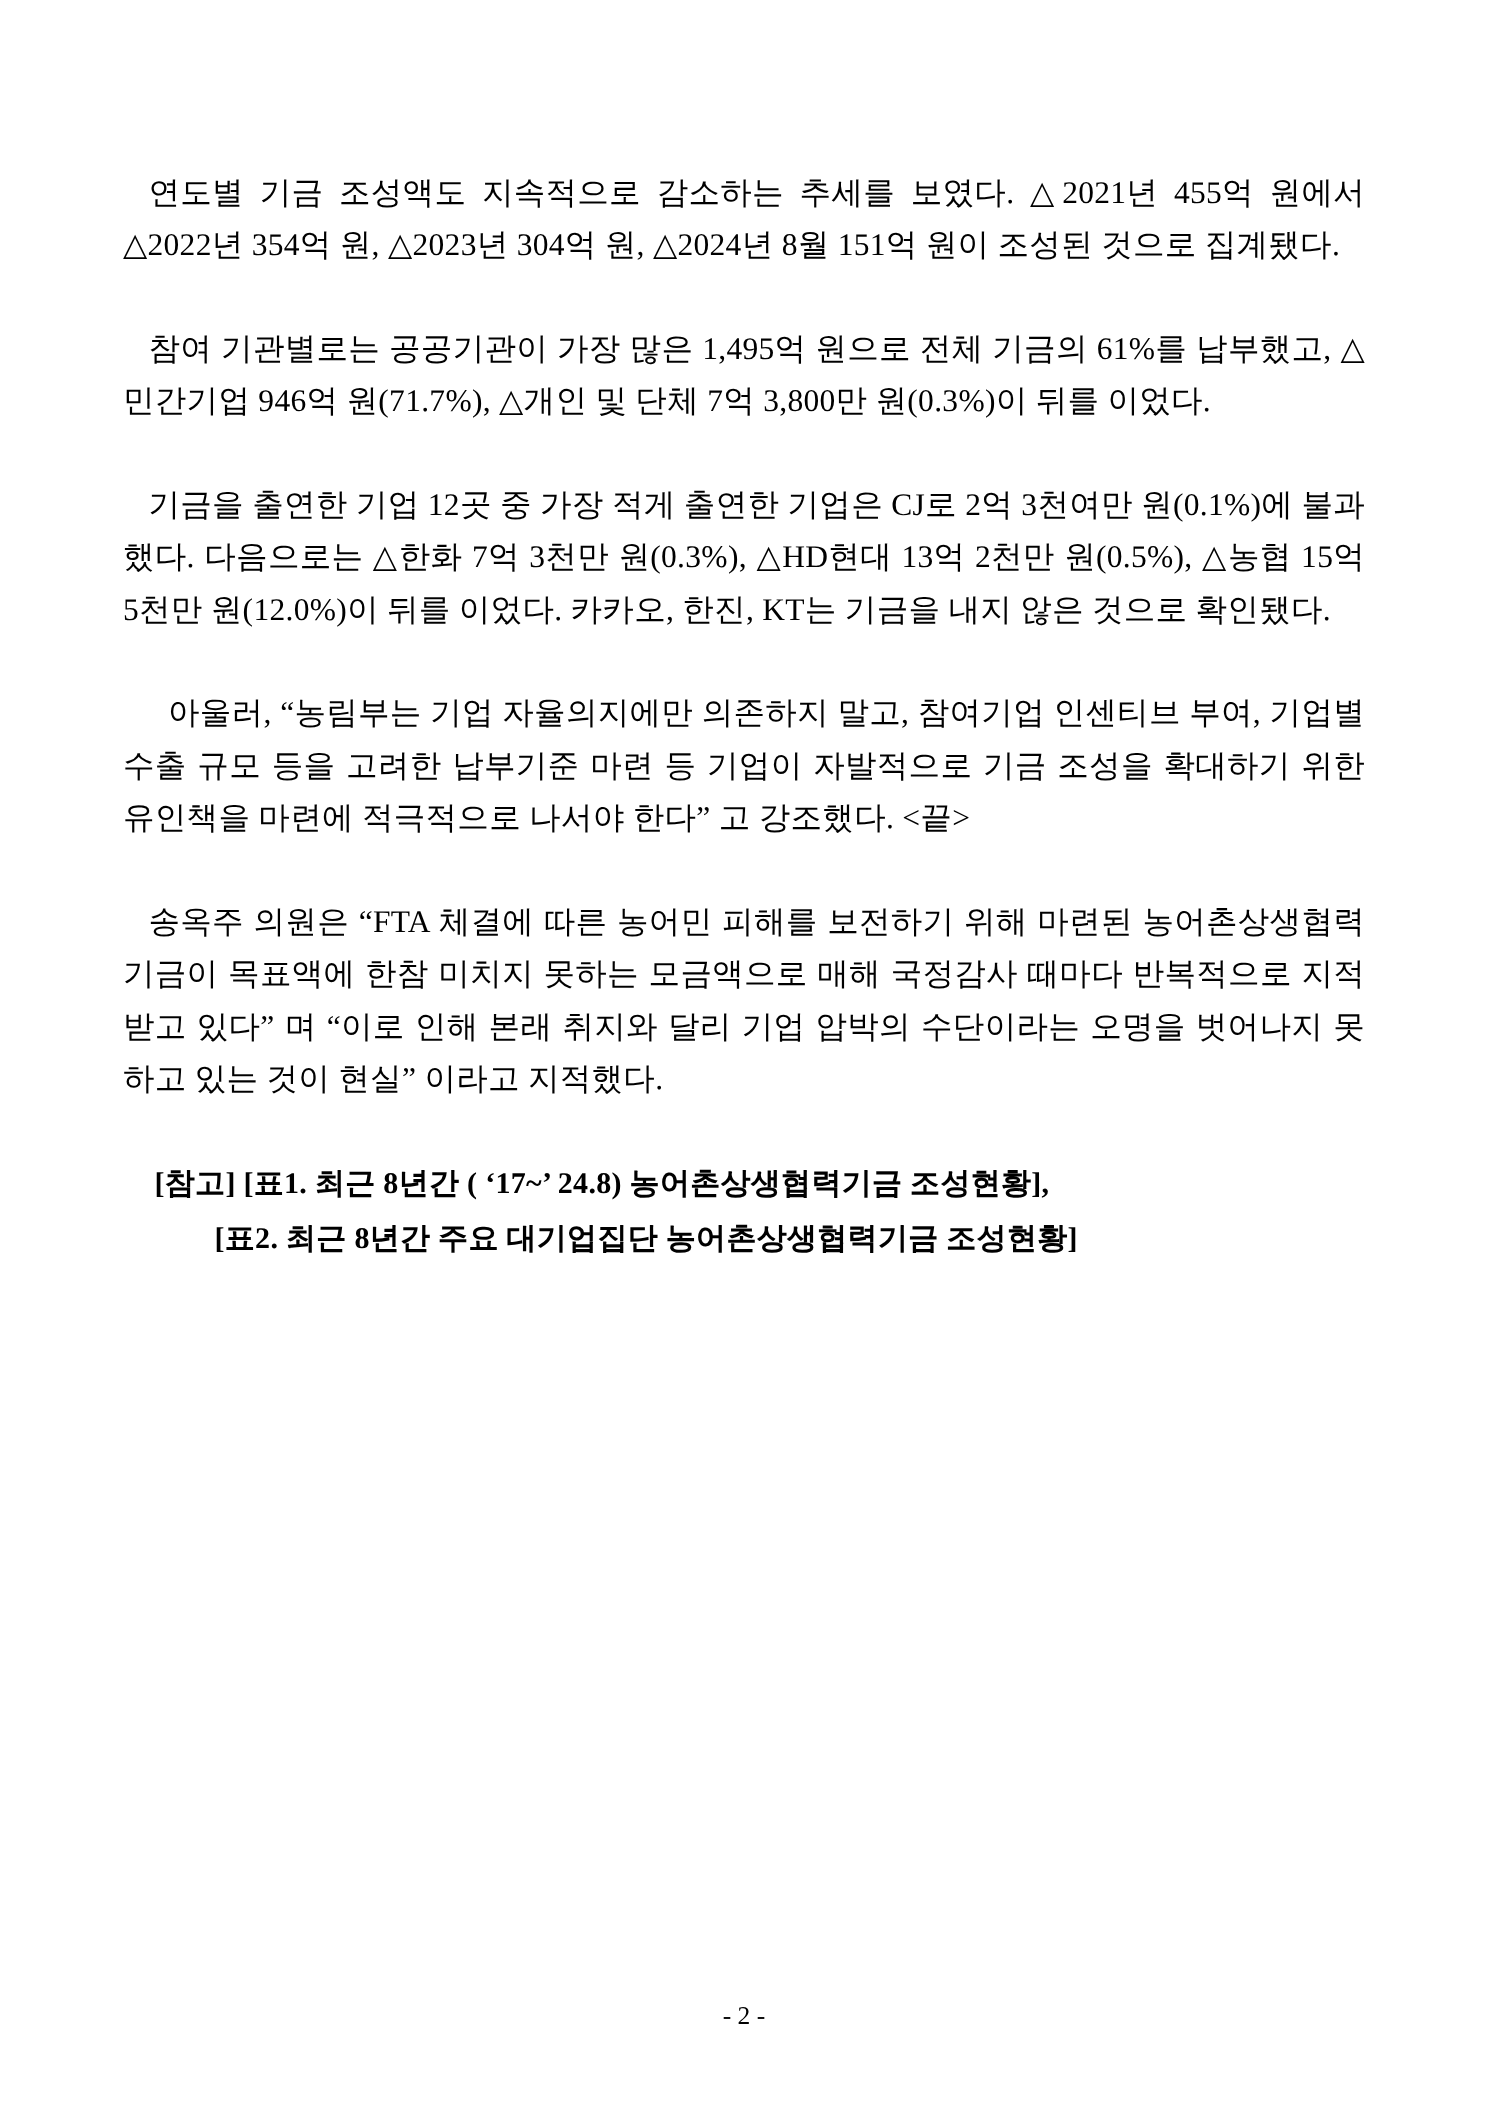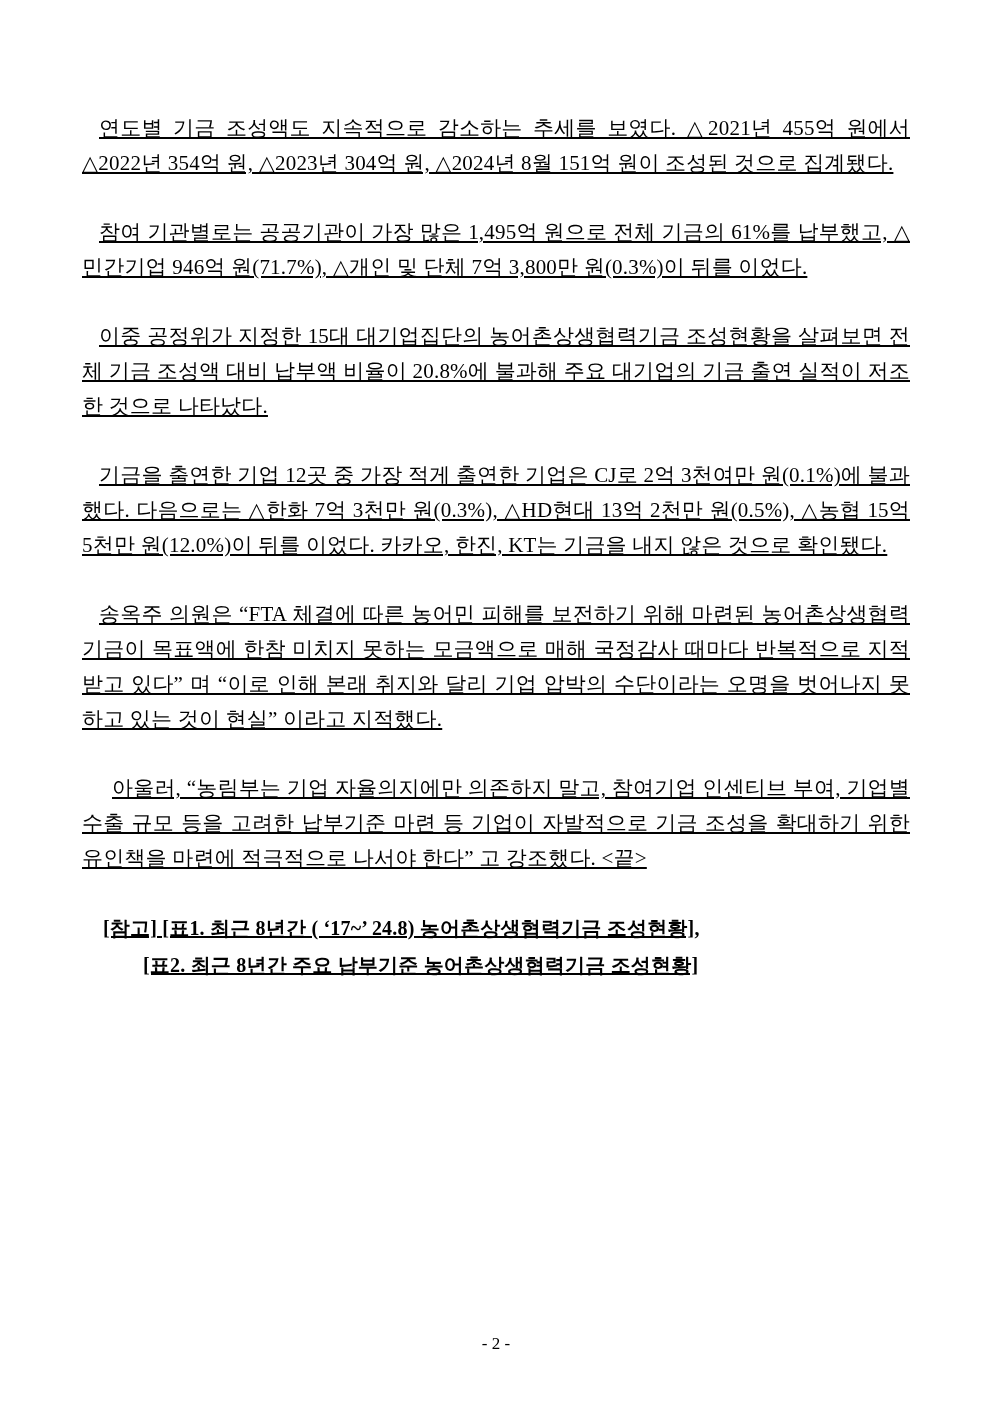--- a/index.html
+++ b/index.html
@@ -15,21 +15,20 @@
     color: #000000;
     font-family: "Liberation Serif", "DejaVu Serif", serif;
     overflow: hidden;
   }
   .content {
     position: absolute;
     top: 0;
     left: 82px;
     width: 828px;
     padding-top: 111px;
-    text-decoration: underline;
   }
   .para {
     margin: 0 0 34px 0;
     font-size: 21px;
     line-height: 35px;
     text-align: justify;
     text-indent: 17px;
     letter-spacing: 0.2px;
   }
   .para.deep-indent {
@@ -61,23 +60,22 @@
     color: #000000;
   }
 </style>
 </head>
 <body>
 
 <div class="page">
   <div class="content">
     <p class="para">연도별 기금 조성액도 지속적으로 감소하는 추세를 보였다. △2021년 455억 원에서 △2022년 354억 원, △2023년 304억 원, △2024년 8월 151억 원이 조성된 것으로 집계됐다.</p>
     <p class="para">참여 기관별로는 공공기관이 가장 많은 1,495억 원으로 전체 기금의 61%를 납부했고, △민간기업 946억 원(71.7%), △개인 및 단체 7억 3,800만 원(0.3%)이 뒤를 이었다.</p>
-    <p class="para">이중 공정위가 지정한 15대 대기업집단의 농어촌상생협력기금 조성현황을 살펴보면 전체 기금 조성액 대비 납부액 비율이 20.8%에 불과해 주요 대기업의 기금 출연 실적이 저조한 것으로 나타났다.</p>
     <p class="para">기금을 출연한 기업 12곳 중 가장 적게 출연한 기업은 CJ로 2억 3천여만 원(0.1%)에 불과했다. 다음으로는 △한화 7억 3천만 원(0.3%), △HD현대 13억 2천만 원(0.5%), △농협 15억 5천만 원(12.0%)이 뒤를 이었다. 카카오, 한진, KT는 기금을 내지 않은 것으로 확인됐다.</p>
+    <p class="para deep-indent">아울러, “농림부는 기업 자율의지에만 의존하지 말고, 참여기업 인센티브 부여, 기업별 수출 규모 등을 고려한 납부기준 마련 등 기업이 자발적으로 기금 조성을 확대하기 위한 유인책을 마련에 적극적으로 나서야 한다” 고 강조했다. &lt;끝&gt;</p>
     <p class="para">송옥주 의원은 “FTA 체결에 따른 농어민 피해를 보전하기 위해 마련된 농어촌상생협력기금이 목표액에 한참 미치지 못하는 모금액으로 매해 국정감사 때마다 반복적으로 지적받고 있다” 며 “이로 인해 본래 취지와 달리 기업 압박의 수단이라는 오명을 벗어나지 못하고 있는 것이 현실” 이라고 지적했다.</p>
-    <p class="para deep-indent">아울러, “농림부는 기업 자율의지에만 의존하지 말고, 참여기업 인센티브 부여, 기업별 수출 규모 등을 고려한 납부기준 마련 등 기업이 자발적으로 기금 조성을 확대하기 위한 유인책을 마련에 적극적으로 나서야 한다” 고 강조했다. &lt;끝&gt;</p>
     <div class="reference">
       <p class="ref-line1">[참고] [표1. 최근 8년간 ( ‘17~’ 24.8) 농어촌상생협력기금 조성현황],</p>
-      <p class="ref-line2">[표2. 최근 8년간 주요 납부기준 농어촌상생협력기금 조성현황]</p>
+      <p class="ref-line2">[표2. 최근 8년간 주요 대기업집단 농어촌상생협력기금 조성현황]</p>
     </div>
   </div>
   <div class="footer">- 2 -</div>
 </div>
 
 </body></html>

